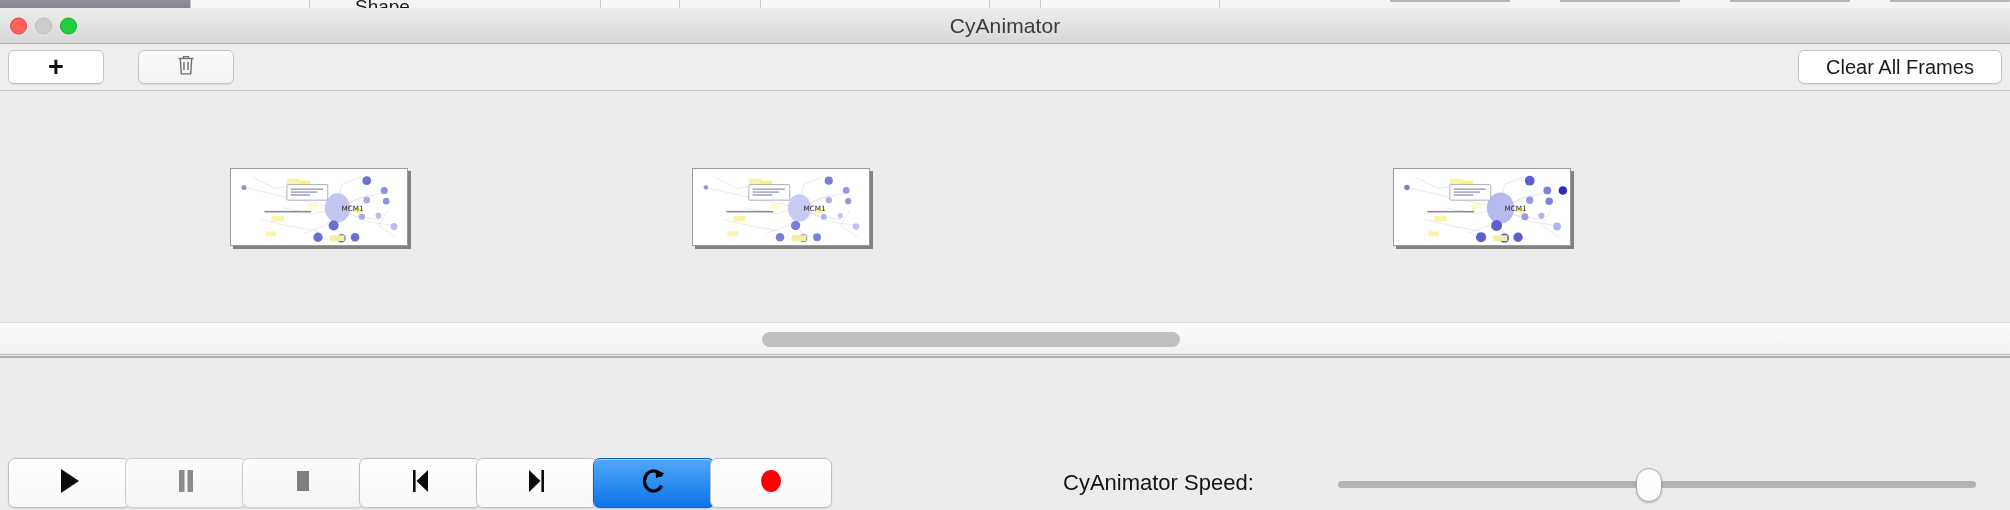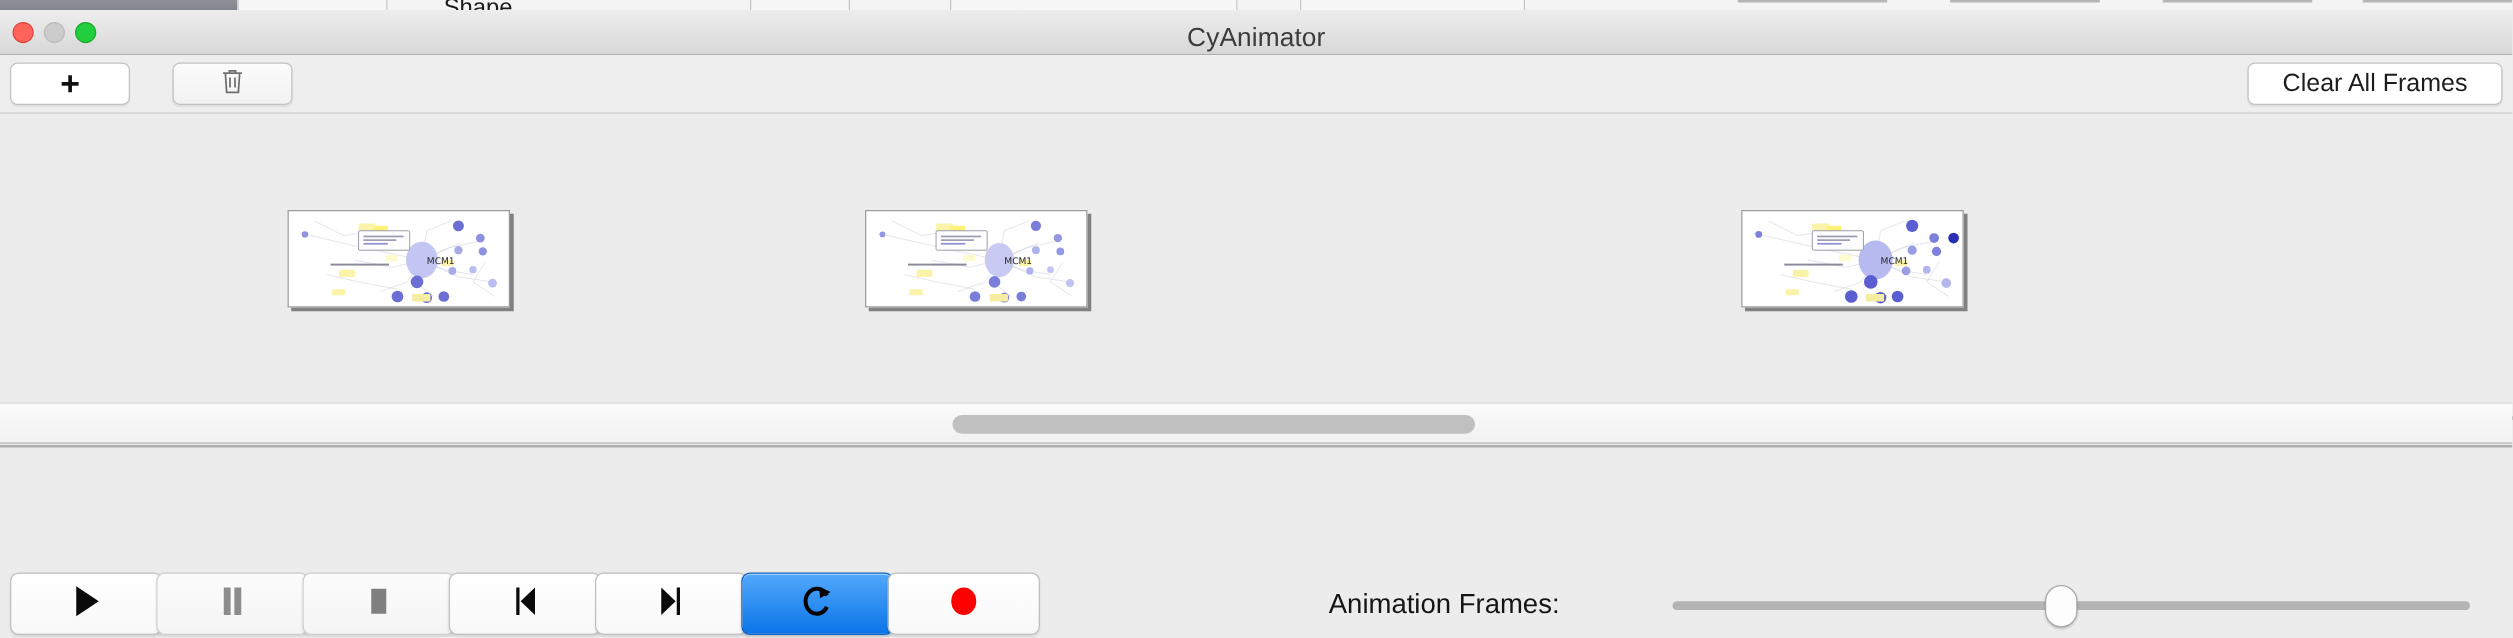--- a/index.html
+++ b/index.html
@@ -20,21 +20,21 @@
   .bg-label { position:absolute; top:-4px; font-size:19px; color:#1a1a1a;
               font-family:"Liberation Sans", sans-serif; white-space:nowrap; }
   .bg-curve { position:absolute; top:0; height:12px; width:120px;
               border-top:2px solid #b6b6b6; border-radius:0 0 60px 60px; }
 
   
   .titlebar {
     position:absolute; left:0; top:8px; width:2010px; height:36px;
     background:linear-gradient(#ededed,#d8d8d8);
     border-bottom:1px solid #b4b4b4;
-    display:flex; align-items:flex-end;
+    display:flex; align-items:center;
   }
   .traffic { position:absolute; left:10px; top:50%; transform:translateY(-50%);
              display:flex; gap:8px; }
   .light { width:17px; height:17px; border-radius:50%; }
   .light.red    { background:#ff6259; border:0.5px solid #e0443e; }
   .light.yellow { background:#cccccc; border:0.5px solid #bcbcbc; }
   .light.green  { background:#21ce3d; border:0.5px solid #14ae27; }
   .wtitle { width:100%; text-align:center; font-size:21px; color:#3b3b3b;
             letter-spacing:.1px; }
 
@@ -405,15 +405,15 @@
 </div>
 
 <div class="cbtn" style="left:710px;">
   <span>
     <svg width="26" height="26" viewBox="0 0 26 26">
         <ellipse cx="13" cy="13" rx="10" ry="11" fill="#ff0000"></ellipse>
       </svg>
   </span>
 </div>
 
-<div class="spd-label">Animation Frames:</div>
+<div class="spd-label">CyAnimator Speed:</div>
 <div class="slider-track"></div>
 <div class="slider-knob"></div>
 
 </body></html>

